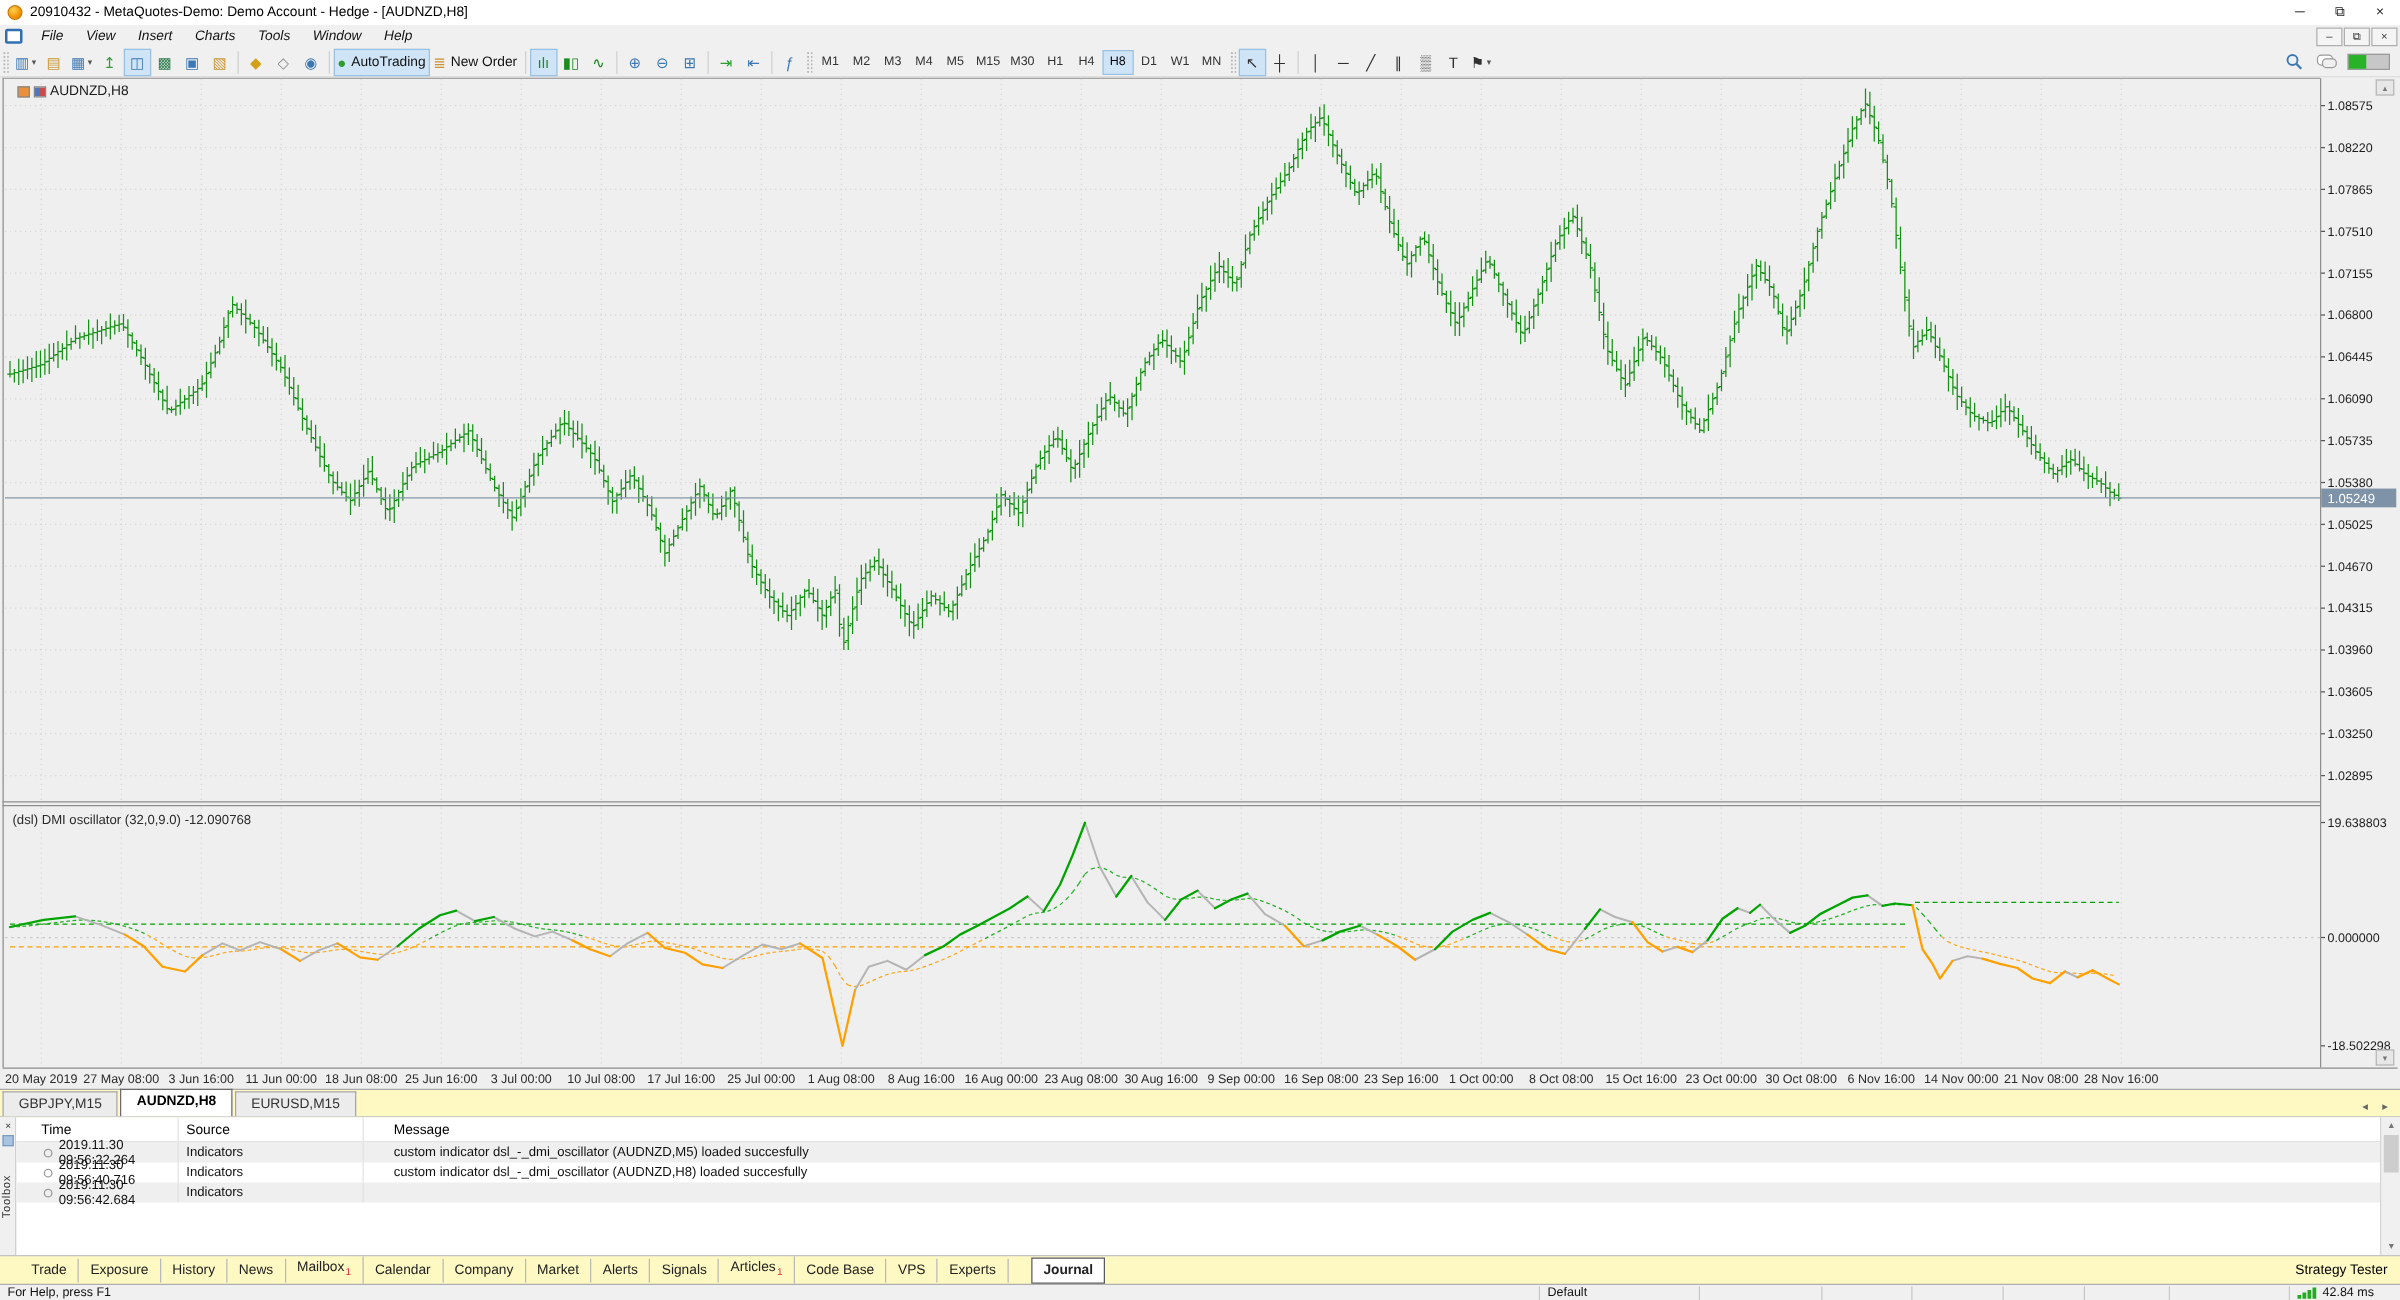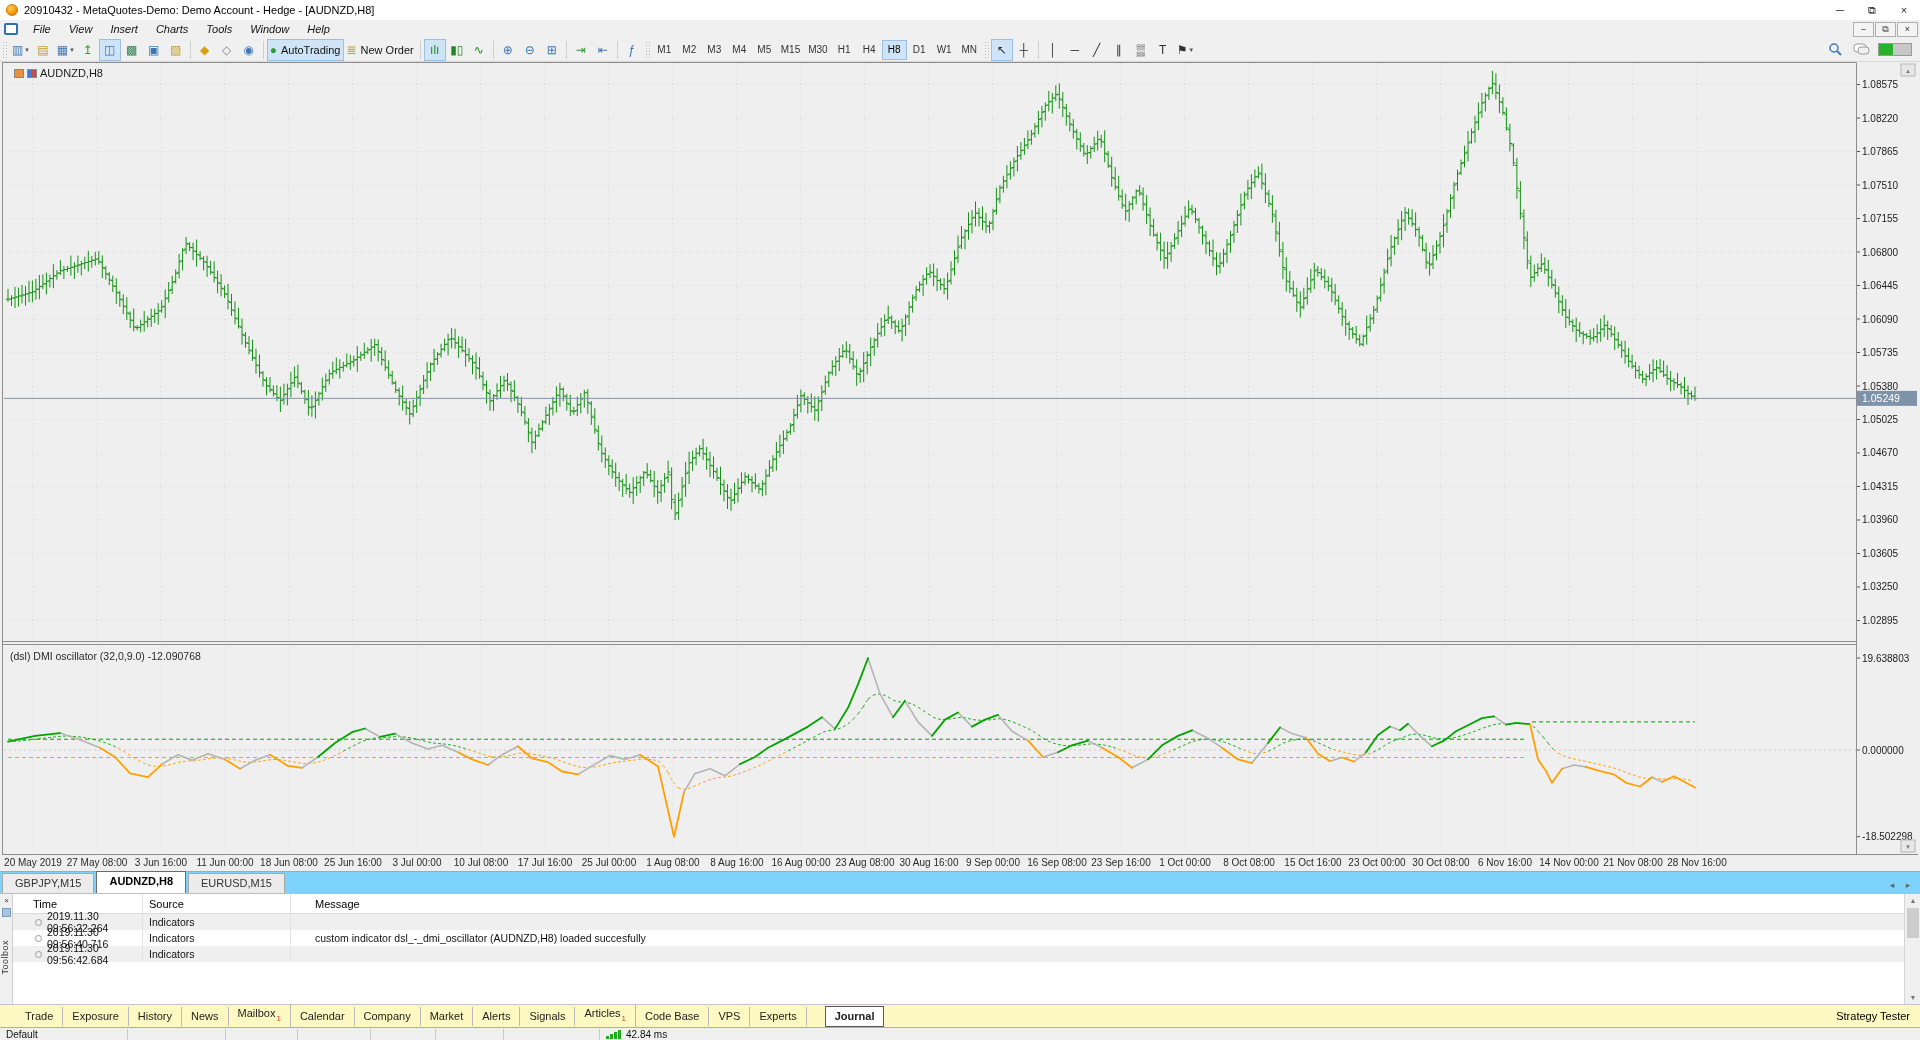--- a/index.html
+++ b/index.html
@@ -43,21 +43,21 @@
   #conn-meter .fill { position:absolute; left:0; top:0; bottom:0; width:14px; background:#27b227; }
   .mini-svg { margin-left:10px; }
   
   #chart-region { position:absolute; left:0; top:62px; width:1920px; height:810px; background:#efefef; }
   #chart-svg { position:absolute; left:0; top:0; }
   #symbol-label { position:absolute; left:14px; top:5px; display:flex; align-items:center;
     font-size:11px; color:#1a1a1a; }
   .mini-ic { width:10px; height:9px; margin-right:3px; border:1px solid #888; }
   #indicator-label { position:absolute; left:10px; top:588px; font-size:10.5px; color:#2a2a2a; }
   
-  #chart-tabs { position:absolute; left:0; top:872px; width:1920px; height:22px; background:#7dd3fc;
+  #chart-tabs { position:absolute; left:0; top:872px; width:1920px; height:22px; background:#fef9c3;
     border-bottom:1px solid #bdbdbd; display:flex; align-items:flex-end; font-size:11px; }
   .chart-tab { padding:3px 12px; margin-left:2px; border:1px solid #a7a7a7; border-bottom:none;
     background:#ececec; color:#333; height:20px; }
   .chart-tab.active { background:#ffffff; border-color:#6b6b6b; font-weight:bold; color:#000; height:22px; }
   #chart-tabs .nav { margin-left:auto; display:flex; margin-right:4px; }
   .tab-nav-btn { width:16px; height:16px; font-size:9px; color:#666; display:flex; align-items:center; justify-content:center; }
   
   #journal { position:absolute; left:0; top:894px; width:1920px; height:110px; background:#ffffff; }
   #toolbox-strip { position:absolute; left:0; top:0; width:13px; height:110px; background:#f0f0f0;
     border-right:1px solid #d0d0d0; }
@@ -461,20 +461,21 @@
       <div class="jc-src">Source</div>
       <div class="jc-msg">Message</div>
     </div>
     <div id="journal-rows">
         <div class="j-row">
           <div class="jc-time">
             <span class="j-dot"></span>
             <span>2019.11.30 09:56:22.264</span>
           </div>
           <div class="jc-src">Indicators</div>
+          <div class="jc-msg">custom indicator dsl_-_dmi_oscillator (AUDNZD,M5) loaded succesfully</div>
         </div>
         <div class="j-row">
           <div class="jc-time">
             <span class="j-dot"></span>
             <span>2019.11.30 09:56:40.716</span>
           </div>
           <div class="jc-src">Indicators</div>
           <div class="jc-msg">custom indicator dsl_-_dmi_oscillator (AUDNZD,H8) loaded succesfully</div>
         </div>
         <div class="j-row">
@@ -508,20 +509,21 @@
       <div class="btab"><span>Articles</span><span class="badge">1</span></div>
       <div class="btab"><span>Code Base</span></div>
       <div class="btab"><span>VPS</span></div>
       <div class="btab"><span>Experts</span></div>
       <div class="btab active"><span>Journal</span></div>
     </div>
   <div id="strategy-tester">Strategy Tester</div>
 </div>
 
 <div id="statusbar">
+  <div class="st-cell" style="width:1232px">For Help, press F1</div>
   <div class="st-cell" style="width:128px">Default</div>
   <div class="st-cell" style="width:98px"></div>
   <div class="st-cell" style="width:72px"></div>
   <div class="st-cell" style="width:73px"></div>
   <div class="st-cell" style="width:65px"></div>
   <div class="st-cell" style="width:68px"></div>
   <div class="st-cell" style="width:96px"></div>
   <div class="st-cell" style="width:88px;border-right:none">
     <span id="signal-bars">
         <i style="height:3px"></i>

